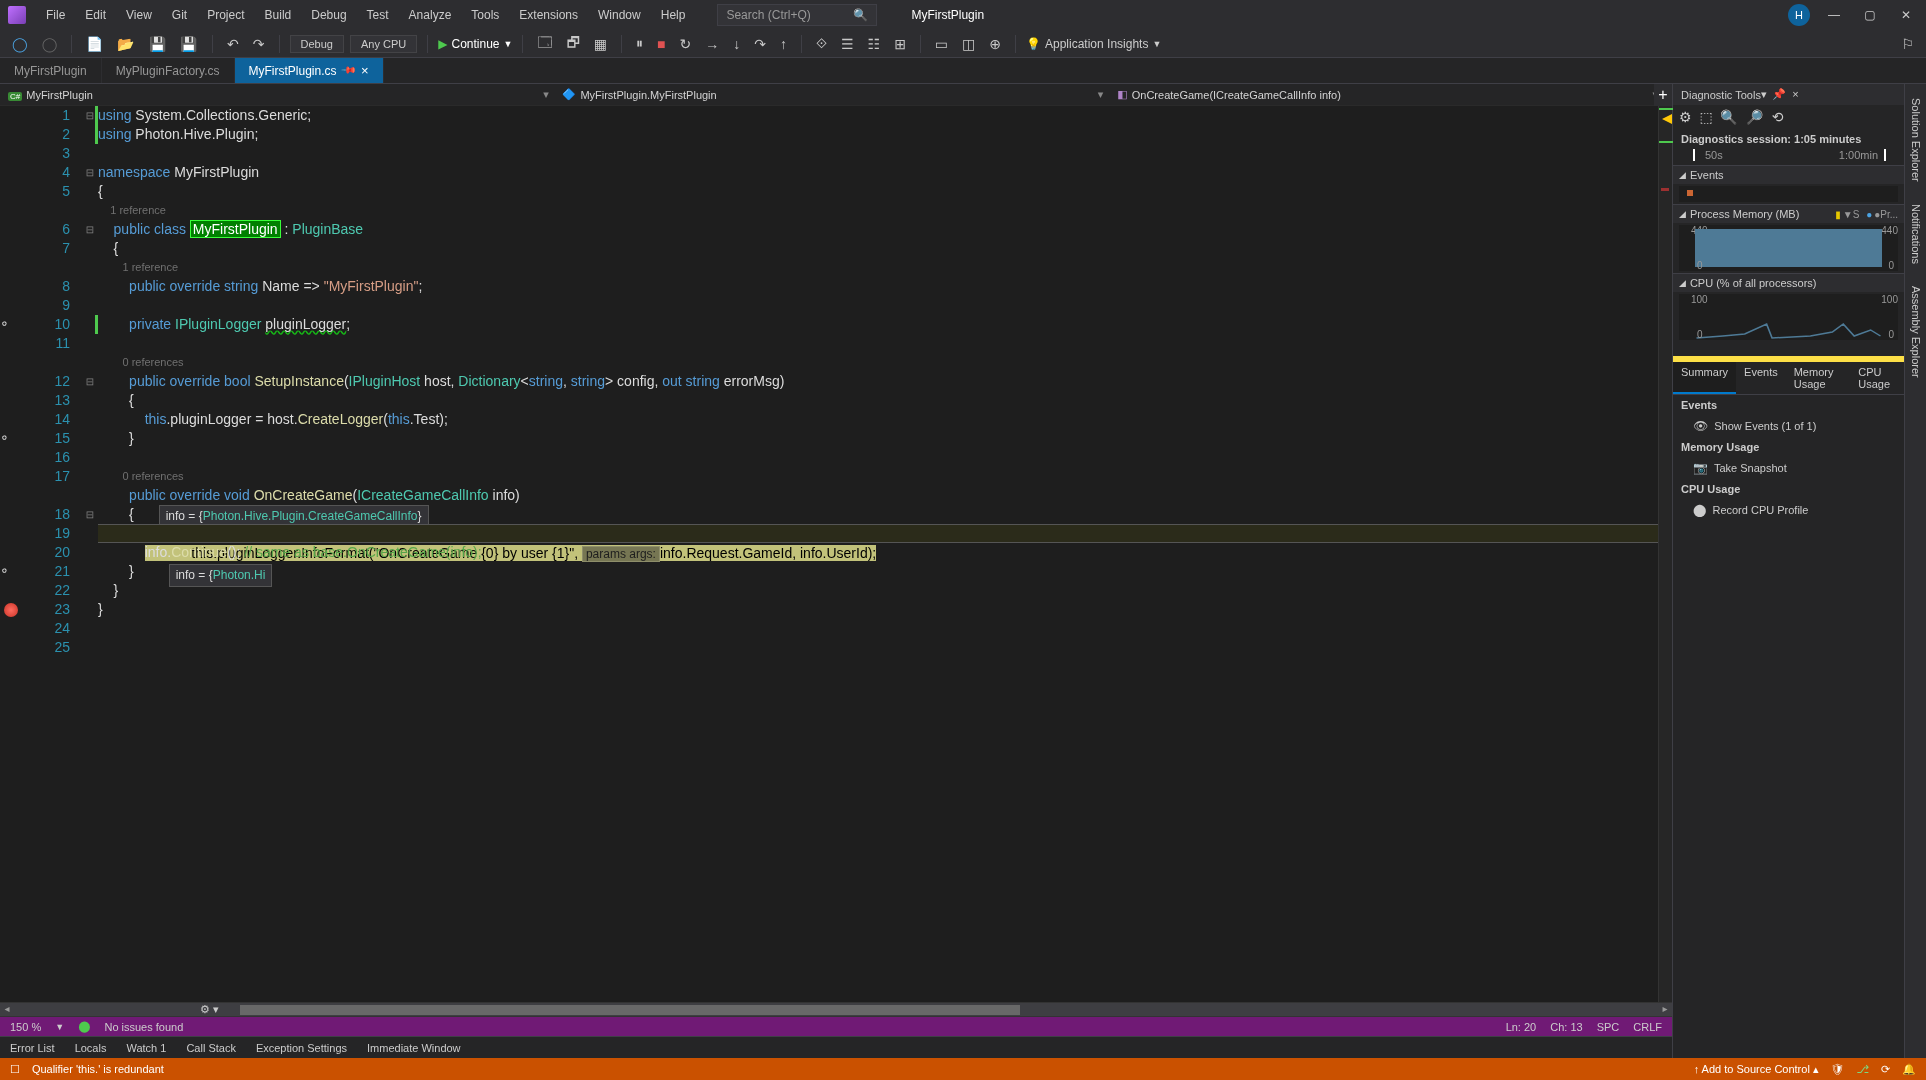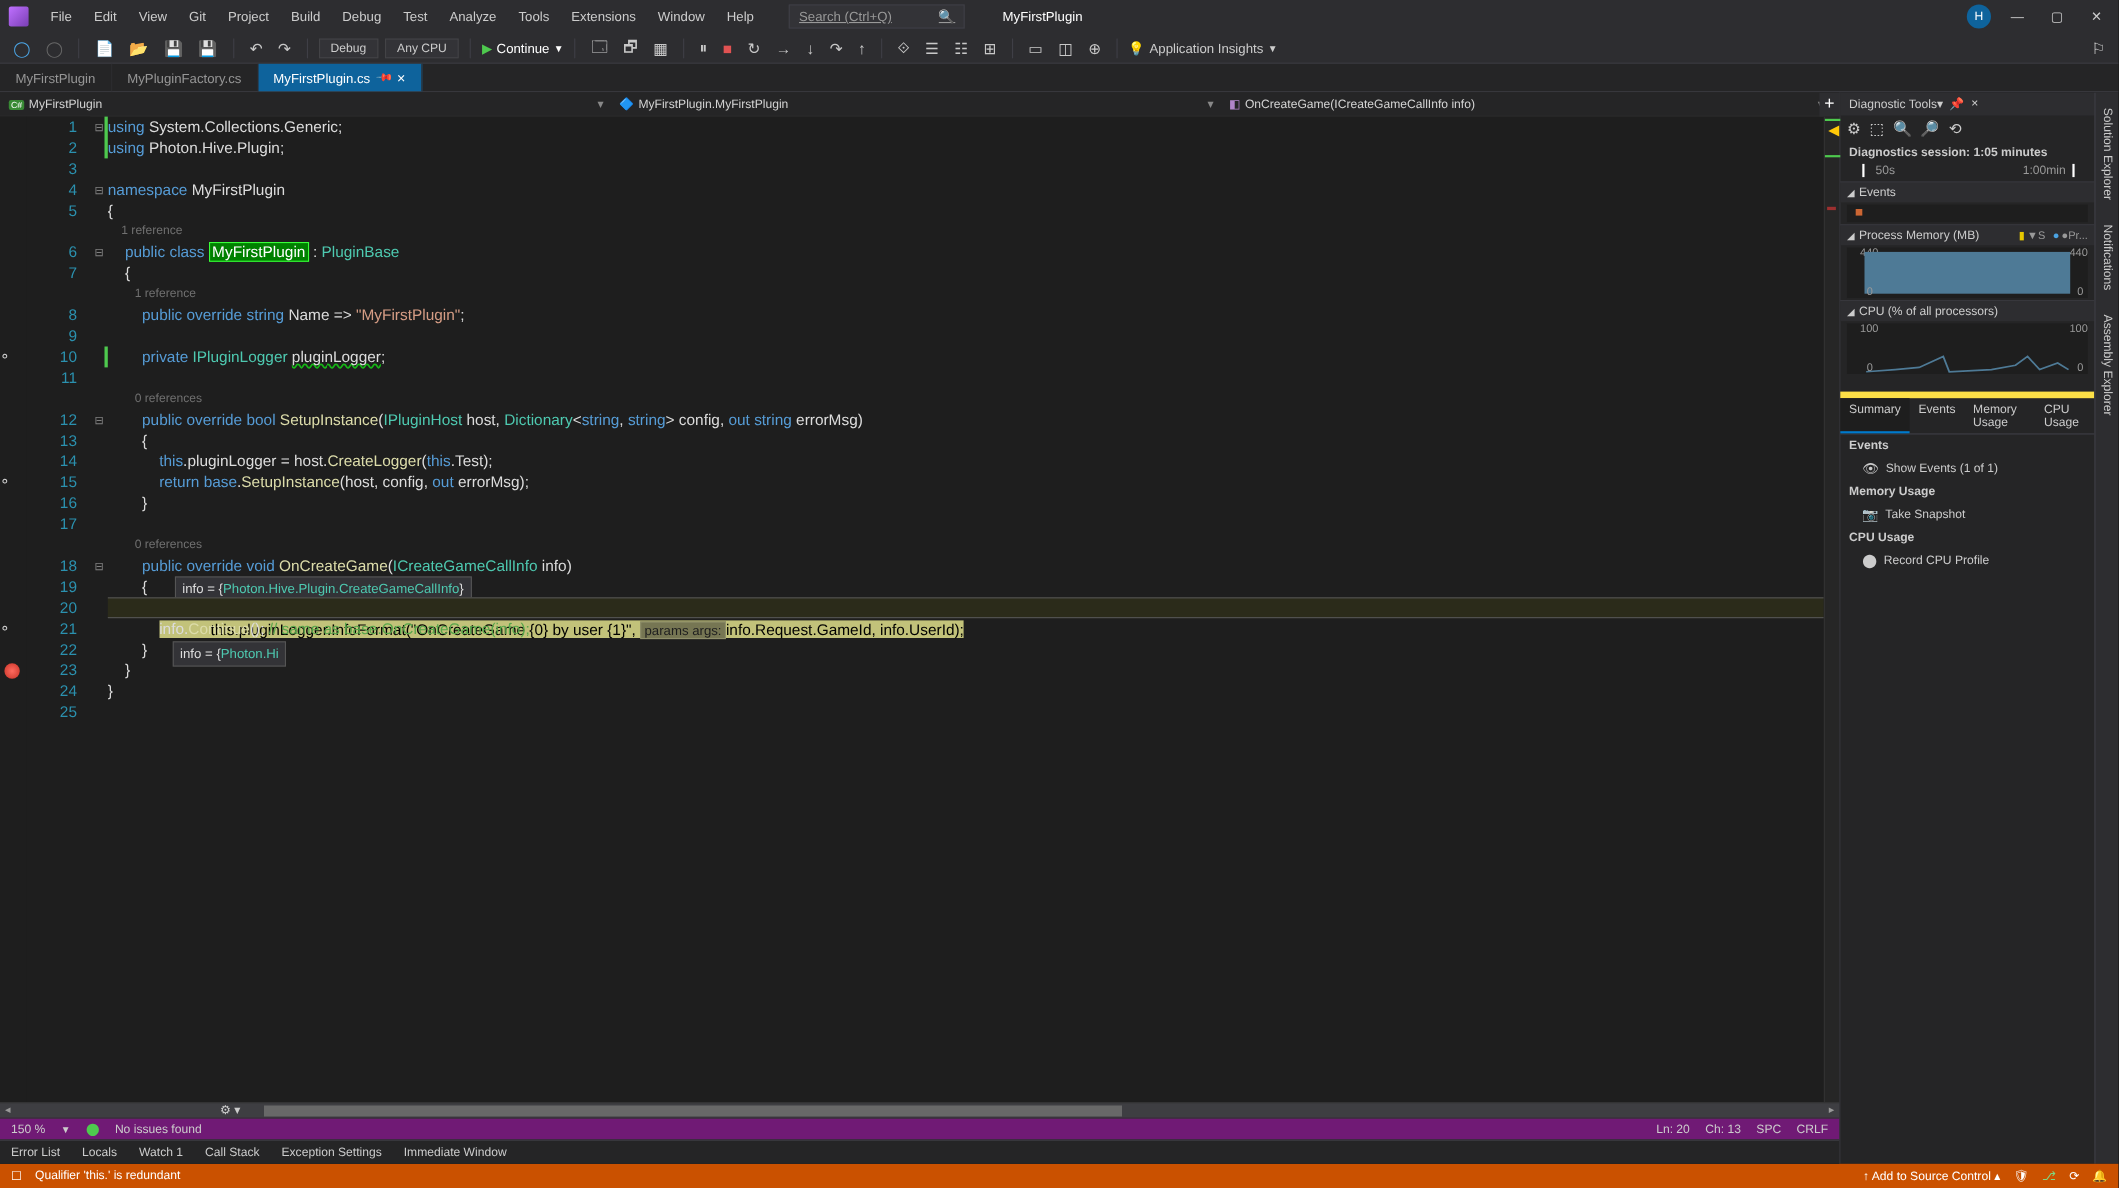--- a/index.html
+++ b/index.html
@@ -3,21 +3,21 @@
 <meta charset="utf-8">
 <style>
 * { margin: 0; padding: 0; box-sizing: border-box; font-family: 'Segoe UI', sans-serif; }
 body { background: #1e1e1e; color: #d4d4d4; overflow: hidden; width: 1926px; height: 1080px; font-size: 12px; }
 .window { display: flex; flex-direction: column; height: 100%; }
 
 
 .titlebar { background: #2d2d30; height: 30px; display: flex; align-items: center; padding: 12px 8px; gap: 4px; }
 .vs-logo { width: 18px; height: 18px; background: linear-gradient(135deg,#bf70ff,#7a3fb5); border-radius: 2px; margin-right: 8px; }
 .menu-item { padding: 4px 8px; color: #ccc; cursor: pointer; }
-.search-box { margin-left: 20px; background: #333337; border: 1px solid #3f3f46; padding: 3px 8px; color: #999; width: 160px; display: flex; align-items: center; justify-content: space-between; text-decoration: underline; }
+.search-box { margin-left: 20px; background: #333337; border: 1px solid #3f3f46; padding: 3px 8px; color: #999; width: 160px; display: flex; align-items: center; justify-content: space-between; }
 .search-box .mag { color: #ccc; }
 .title-center { margin-left: 30px; color: #fff; }
 .title-right { margin-left: auto; display: flex; gap: 12px; align-items: center; }
 .user-badge { width: 22px; height: 22px; background: #0e639c; border-radius: 50%; color: #fff; display: flex; align-items: center; justify-content: center; font-size: 11px; }
 .win-btn { width: 24px; color: #ccc; text-align: center; }
 
 
 .toolbar { background: #2d2d30; height: 28px; display: flex; align-items: center; padding: 0 8px; gap: 6px; border-bottom: 1px solid #3f3f46; }
 .tb-btn { padding: 2px 4px; color: #c8c8c8; font-size: 14px; }
 .tb-dropdown { background: #333337; border: 1px solid #434346; padding: 2px 10px; color: #ccc; font-size: 11px; }
@@ -313,31 +313,30 @@
           <div class="code-line"><span class="ident">    {</span></div>
           <div class="code-line codelens"><span class="indent-guide">        </span><span>1 reference</span></div>
           <div class="code-line"><span class="kw">        public override string </span><span class="ident">Name </span><span class="ident">=&gt; </span><span class="str">"MyFirstPlugin"</span><span class="ident">;</span></div>
           <div class="code-line"></div>
           <div class="code-line"><span class="kw">        private </span><span class="type">IPluginLogger </span><span class="ident underline-sq">pluginLogger</span><span class="ident">;</span></div>
           <div class="code-line"></div>
           <div class="code-line codelens"><span class="indent-guide">        </span><span>0 references</span></div>
           <div class="code-line"><span class="kw">        public override bool </span><span class="method">SetupInstance</span><span class="ident">(</span><span class="type">IPluginHost </span><span class="ident">host, </span><span class="type">Dictionary</span><span class="ident">&lt;</span><span class="kw">string</span><span class="ident">, </span><span class="kw">string</span><span class="ident">&gt; config, </span><span class="kw">out string </span><span class="ident">errorMsg)</span></div>
           <div class="code-line"><span class="ident">        {</span></div>
           <div class="code-line"><span class="kw">            this</span><span class="ident">.pluginLogger = host.</span><span class="method">CreateLogger</span><span class="ident">(</span><span class="kw">this</span><span class="ident">.Test);</span></div>
-          <div class="code-line"><span class="kw">            return base</span><span class="ident">.</span><span class="method">SetupInstance</span><span class="ident">(host, config, </span><span class="kw">out</span><span class="ident"> errorMsg);</span></div>
           <div class="code-line"><span class="ident">        }</span></div>
           <div class="code-line"></div>
           <div class="code-line codelens"><span class="indent-guide">        </span><span>0 references</span></div>
           <div class="code-line"><span class="kw">        public override void </span><span class="method">OnCreateGame</span><span class="ident">(</span><span class="type">ICreateGameCallInfo </span><span class="ident">info)</span>
             <span class="data-tip" style="position:static;display:inline-block;margin-left:14px"><span>info = {</span><span class="type">Photon.Hive.Plugin.CreateGameCallInfo</span><span>}</span></span>
           </div>
           <div class="code-line"><span class="ident">        {</span></div>
           <div class="code-line current-line" style="border-top:1px solid #555;border-bottom:1px solid #555">
             <span class="highlight-exec"><span class="kw">            this</span><span class="ident">.pluginLogger.</span><span class="method">InfoFormat</span><span class="ident">(</span><span class="str">"OnCreateGame {0} by user {1}"</span><span class="ident">, </span><span class="param-hint">params args:</span><span class="ident">info.Request.GameId, info.UserId);</span></span>
-            <span class="data-tip" style="position:static;display:inline-block;margin-left:12px"><span>info = {</span><span class="type">Photon.Hi</span></span>
+            <span class="data-tip" style="position:static;display:inline-block;margin-left:24px"><span>info = {</span><span class="type">Photon.Hi</span></span>
           </div>
           <div class="code-line"><span class="ident">            info.</span><span class="method">Continue</span><span class="ident">(); </span><span class="comment">// same as base.OnCreateGame(info);</span></div>
           <div class="code-line"><span class="ident">        }</span></div>
           <div class="code-line"><span class="ident">    }</span></div>
           <div class="code-line"><span class="ident">}</span></div>
           <div class="code-line"></div>
         </div>
         <div class="scroll-map">
           <div class="scroll-mark-g" style="top:2px"></div>
           <div class="scroll-mark-y" style="top:8px"></div>

